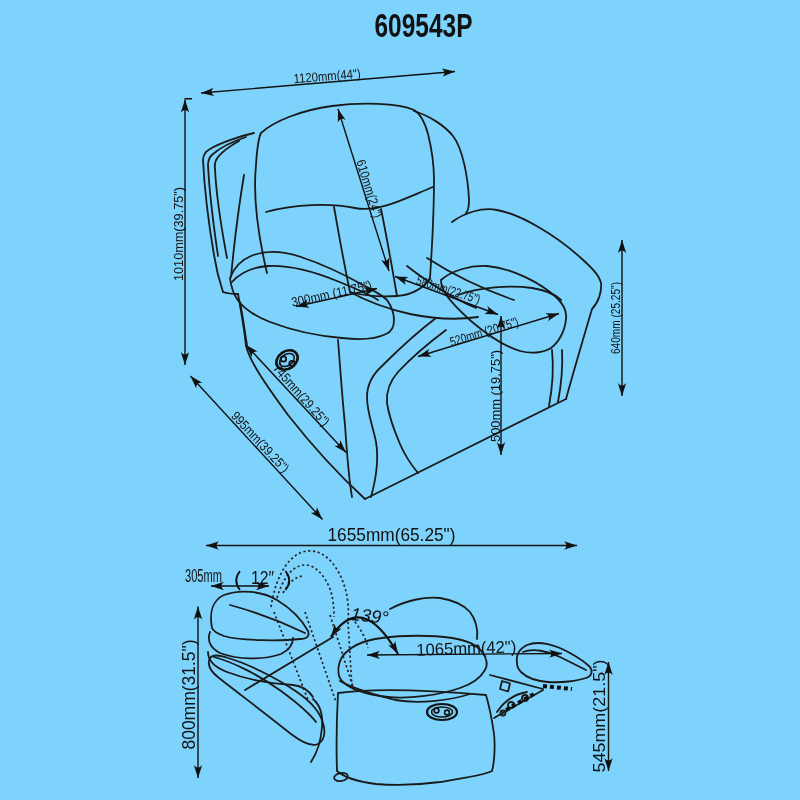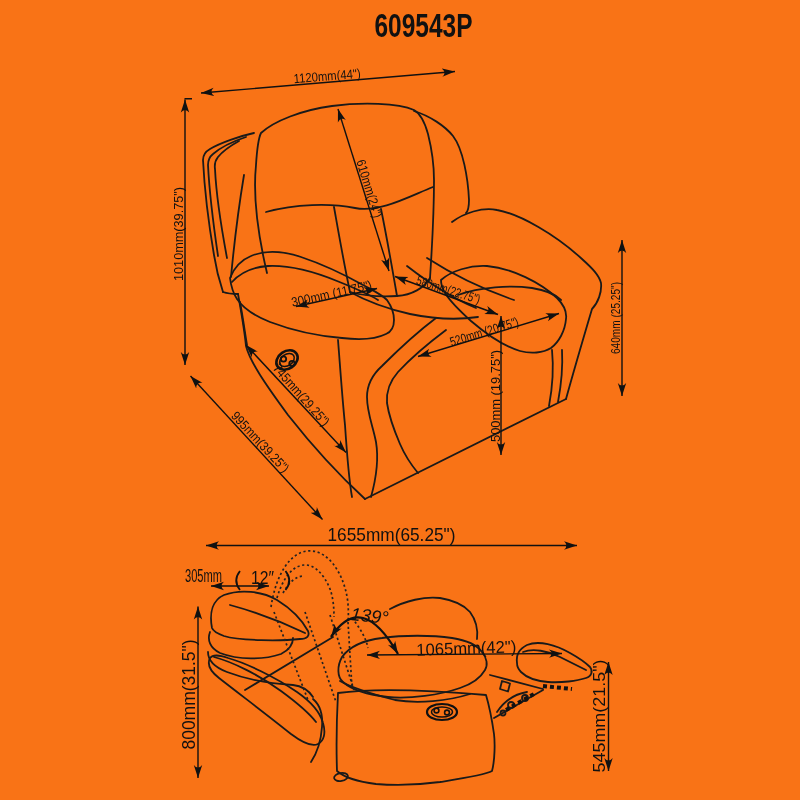--- a/index.html
+++ b/index.html
@@ -1,16 +1,16 @@
 <!DOCTYPE html>
 <html><head>
 <meta charset="utf-8">
 <style>
 html,body{margin:0;padding:0;background:#fff;}
-#wrap{width:800px;height:800px;position:relative;background:#f97316;}
+#wrap{width:800px;height:800px;position:relative;background:#7dd3fc;}
 svg{position:absolute;top:0;left:0;}
 text{font-family:"Liberation Sans",sans-serif;fill:#111;}
 </style>
 </head>
 <body>
 <div id="wrap">
 <svg width="800" height="800" viewBox="0 0 800 800">
 <defs>
 <marker id="ar" viewBox="0 0 14 10" refX="13" refY="5" markerWidth="14" markerHeight="10" orient="auto-start-reverse" markerUnits="userSpaceOnUse">
 <path d="M13,5 L0,9.2 Q5,5 0,0.8 Z" fill="#111"></path>

